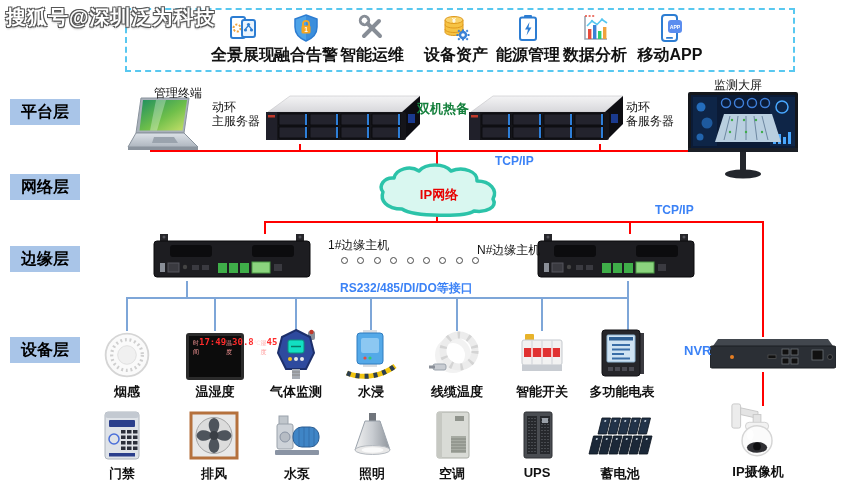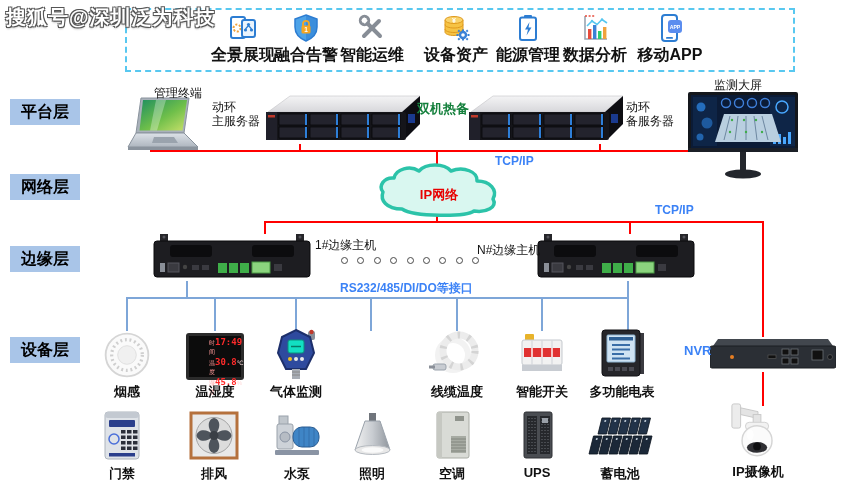--- a/index.html
+++ b/index.html
@@ -31,21 +31,21 @@
   
   #edge-dots{left:341px;top:257px;width:138px;display:flex;justify-content:space-between;z-index:3;}
   #edge-dots span{width:5px;height:5px;border:1.5px solid #4a4a4a;border-radius:50%;background:#fff;}
   
   .dev{top:328px;width:72px;text-align:center;z-index:4;}
   .dev.r2{top:410px;}
   .dev .ico{height:52px;display:flex;align-items:flex-end;justify-content:center;}
   .dev .lbl{font-size:13px;font-weight:bold;color:#111;margin-top:3px;white-space:nowrap;}
   
   .thd{width:58px;height:47px;background:#0c0c0c;border:3px solid #2b2b2b;border-radius:3px;
-    box-sizing:border-box;display:flex;flex-direction:column;justify-content:space-evenly;padding:1px 20px;text-align:left;}
+    box-sizing:border-box;display:flex;flex-direction:row;justify-content:space-evenly;padding:1px 4px;text-align:left;}
   .thd-row{display:flex;justify-content:space-between;align-items:baseline;}
   .thd-lbl{font-size:6px;color:#ff9a9a;}
   .thd-val{font-size:9px;font-weight:bold;color:#ff2b2b;font-family:"DejaVu Sans Mono",monospace;}
   .thd-unit{font-size:6px;color:#ffdddd;}
   svg{display:block;}
 </style>
 </head>
 <body>
 
 <div id="canvas">
@@ -350,21 +350,21 @@
       <rect x="40" y="33" width="7" height="5" fill="#3a3a40"></rect>
       <rect x="50" y="33" width="7" height="5" fill="#3a3a40"></rect>
       <rect x="66" y="31" width="9" height="10" fill="#3fae49"></rect>
       <rect x="77" y="31" width="9" height="10" fill="#3fae49"></rect>
       <rect x="88" y="31" width="9" height="10" fill="#3fae49"></rect>
       <rect x="100" y="30" width="18" height="11" fill="#8bd47e" stroke="#4a9a44"></rect>
       <rect x="122" y="32" width="8" height="7" fill="#3a3a40"></rect>
     </svg>
   </div>
 
-  <div class="abs slabel norm" style="left:315px;top:238px">1#边缘主机</div>
+  <div class="abs slabel norm" style="left:328px;top:238px">1#边缘主机</div>
 
   <div class="abs" id="edge-dots">
     <span></span>
       <span></span>
       <span></span>
       <span></span>
       <span></span>
       <span></span>
       <span></span>
       <span></span>
@@ -441,20 +441,35 @@
         <circle cx="22" cy="31" r="2" fill="#f0c020"></circle>
           <circle cx="28" cy="31" r="2" fill="#e8e8e8"></circle>
           <circle cx="34" cy="31" r="2" fill="#e8e8e8"></circle>
         <rect x="24" y="41" width="8" height="10" fill="#a8adb5"></rect>
         <path d="M24 44 h8 M24 47 h8" stroke="#888" stroke-width="1"></path>
       </svg>
     </div>
     <div class="lbl">气体监测</div>
   </div>
 
+  <div class="abs dev" style="left:335px">
+    <div class="ico">
+      <svg width="56" height="52" viewBox="0 0 56 52">
+        <path d="M4 45 C 18 51 38 49 52 38" fill="none" stroke="#f1c40f" stroke-width="5"></path>
+        <path d="M4 45 C 18 51 38 49 52 38" fill="none" stroke="#2c3e50" stroke-width="5" stroke-dasharray="4 5"></path>
+        <rect x="20" y="2" width="14" height="4" fill="#d9dde2"></rect>
+        <rect x="20" y="35" width="14" height="4" fill="#d9dde2"></rect>
+        <rect x="14" y="5" width="26" height="31" rx="3" fill="#54a9e8" stroke="#2f7cc0"></rect>
+        <rect x="18" y="10" width="18" height="15" rx="2" fill="#8cc8f2"></rect>
+        <circle cx="22" cy="30" r="1.6" fill="#e74c3c"></circle>
+          <circle cx="27" cy="30" r="1.6" fill="#2ecc71"></circle>
+      </svg>
+    </div>
+    <div class="lbl">水浸</div>
+  </div>
 
   <div class="abs dev" style="left:421px">
     <div class="ico">
       <svg width="56" height="52" viewBox="0 0 56 52">
         <g fill="none">
           <circle cx="24" cy="27" r="15" stroke="#f2f2f2" stroke-width="6"></circle>
           <circle cx="30" cy="23" r="16" stroke="#ececec" stroke-width="7"></circle>
           <circle cx="30" cy="23" r="16" stroke="#d4d4d4" stroke-width="7" stroke-dasharray="2.5 8"></circle>
         </g>
         <rect x="4" y="36" width="13" height="6" rx="2" fill="#c8ccd2" stroke="#9aa2ab"></rect>

